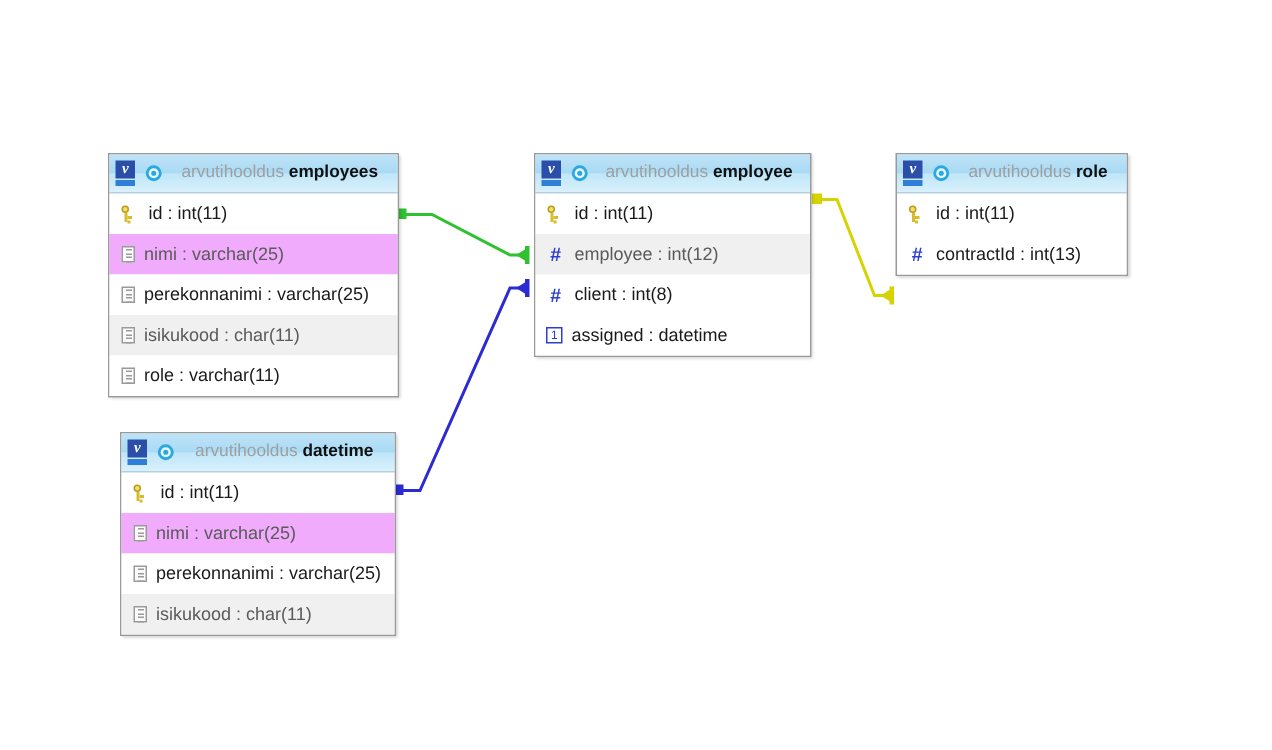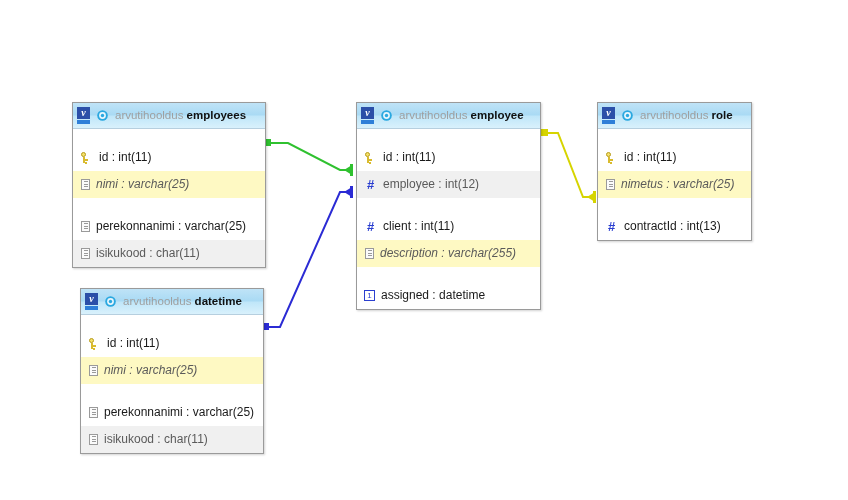--- a/index.html
+++ b/index.html
@@ -89,21 +89,21 @@
     width: 13px;
     height: 13px;
     flex: 0 0 auto;
     margin-right: 6px;
     position: relative;
   }
   .gear-icon svg { display: block; }
 
   .header-text {
     flex: 1 1 auto;
-    text-align: left;
+    text-align: center;
     font-size: 11.5px;
     white-space: nowrap;
     line-height: 1;
   }
   .schema-name {
     color: #9f9f9f;
   }
   .table-name {
     color: #101010;
     font-weight: bold;
@@ -114,22 +114,22 @@
     height: 27px;
     box-sizing: border-box;
     display: flex;
     align-items: center;
     padding-left: 7px;
     font-size: 12px;
     color: #1a1a1a;
     white-space: nowrap;
     border-bottom: 1px solid transparent;
   }
-  .row.plain { background: #ffffff; margin-top: 15px; }
-  .row.pink  { background: #fef9c3; font-style: italic; }
+  .row.plain { background: #ffffff; }
+  .row.pink  { background: #f0abfc; }
   .row.gray  { background: #f0f0f0; }
   .row.gray .row-label,
   .row.pink  .row-label { color: #5a5a5a; }
 
   .row-label { line-height: 1; }
 
   .row-icon {
     width: 13px;
     height: 13px;
     flex: 0 0 auto;
@@ -287,20 +287,29 @@
         </div>
         <div class="row gray">
           <span class="row-icon icon-text">
             <i></i>
             <i></i>
             <i></i>
             <i></i>
           </span>
           <span class="row-label">isikukood : char(11)</span>
         </div>
+        <div class="row plain">
+          <span class="row-icon icon-text">
+            <i></i>
+            <i></i>
+            <i></i>
+            <i></i>
+          </span>
+          <span class="row-label">role : varchar(11)</span>
+        </div>
       </div>
       <div class="table-box" style="left: 356px; top: 102px; width: 185px;">
         <div class="table-header">
           <span class="view-icon">
             <span class="v-body">v</span>
             <span class="v-bar"></span>
           </span>
           <span class="gear-icon">
             <svg width="13" height="13" viewBox="0 0 13 13">
               <g fill="#2aa8e0">
@@ -320,30 +329,21 @@
             <span class="k-tooth2"></span>
           </span>
           <span class="row-label">id : int(11)</span>
         </div>
         <div class="row gray">
           <span class="row-icon icon-hash">#</span>
           <span class="row-label">employee : int(12)</span>
         </div>
         <div class="row plain">
           <span class="row-icon icon-hash">#</span>
-          <span class="row-label">client : int(11)</span>
-        </div>
-        <div class="row pink">
-          <span class="row-icon icon-text">
-            <i></i>
-            <i></i>
-            <i></i>
-            <i></i>
-          </span>
-          <span class="row-label">description : varchar(255)</span>
+          <span class="row-label">client : int(8)</span>
         </div>
         <div class="row plain">
           <span class="row-icon icon-date">
             <span>1</span>
           </span>
           <span class="row-label">assigned : datetime</span>
         </div>
       </div>
       <div class="table-box" style="left: 597px; top: 102px; width: 155px;">
         <div class="table-header">
@@ -364,29 +364,20 @@
         </div>
         <div class="row plain">
           <span class="row-icon icon-key">
             <span class="k-ring"></span>
             <span class="k-shaft"></span>
             <span class="k-tooth1"></span>
             <span class="k-tooth2"></span>
           </span>
           <span class="row-label">id : int(11)</span>
         </div>
-        <div class="row pink">
-          <span class="row-icon icon-text">
-            <i></i>
-            <i></i>
-            <i></i>
-            <i></i>
-          </span>
-          <span class="row-label">nimetus : varchar(25)</span>
-        </div>
         <div class="row plain">
           <span class="row-icon icon-hash">#</span>
           <span class="row-label">contractId : int(13)</span>
         </div>
       </div>
       <div class="table-box" style="left: 80px; top: 288px; width: 184px;">
         <div class="table-header">
           <span class="view-icon">
             <span class="v-body">v</span>
             <span class="v-bar"></span>

